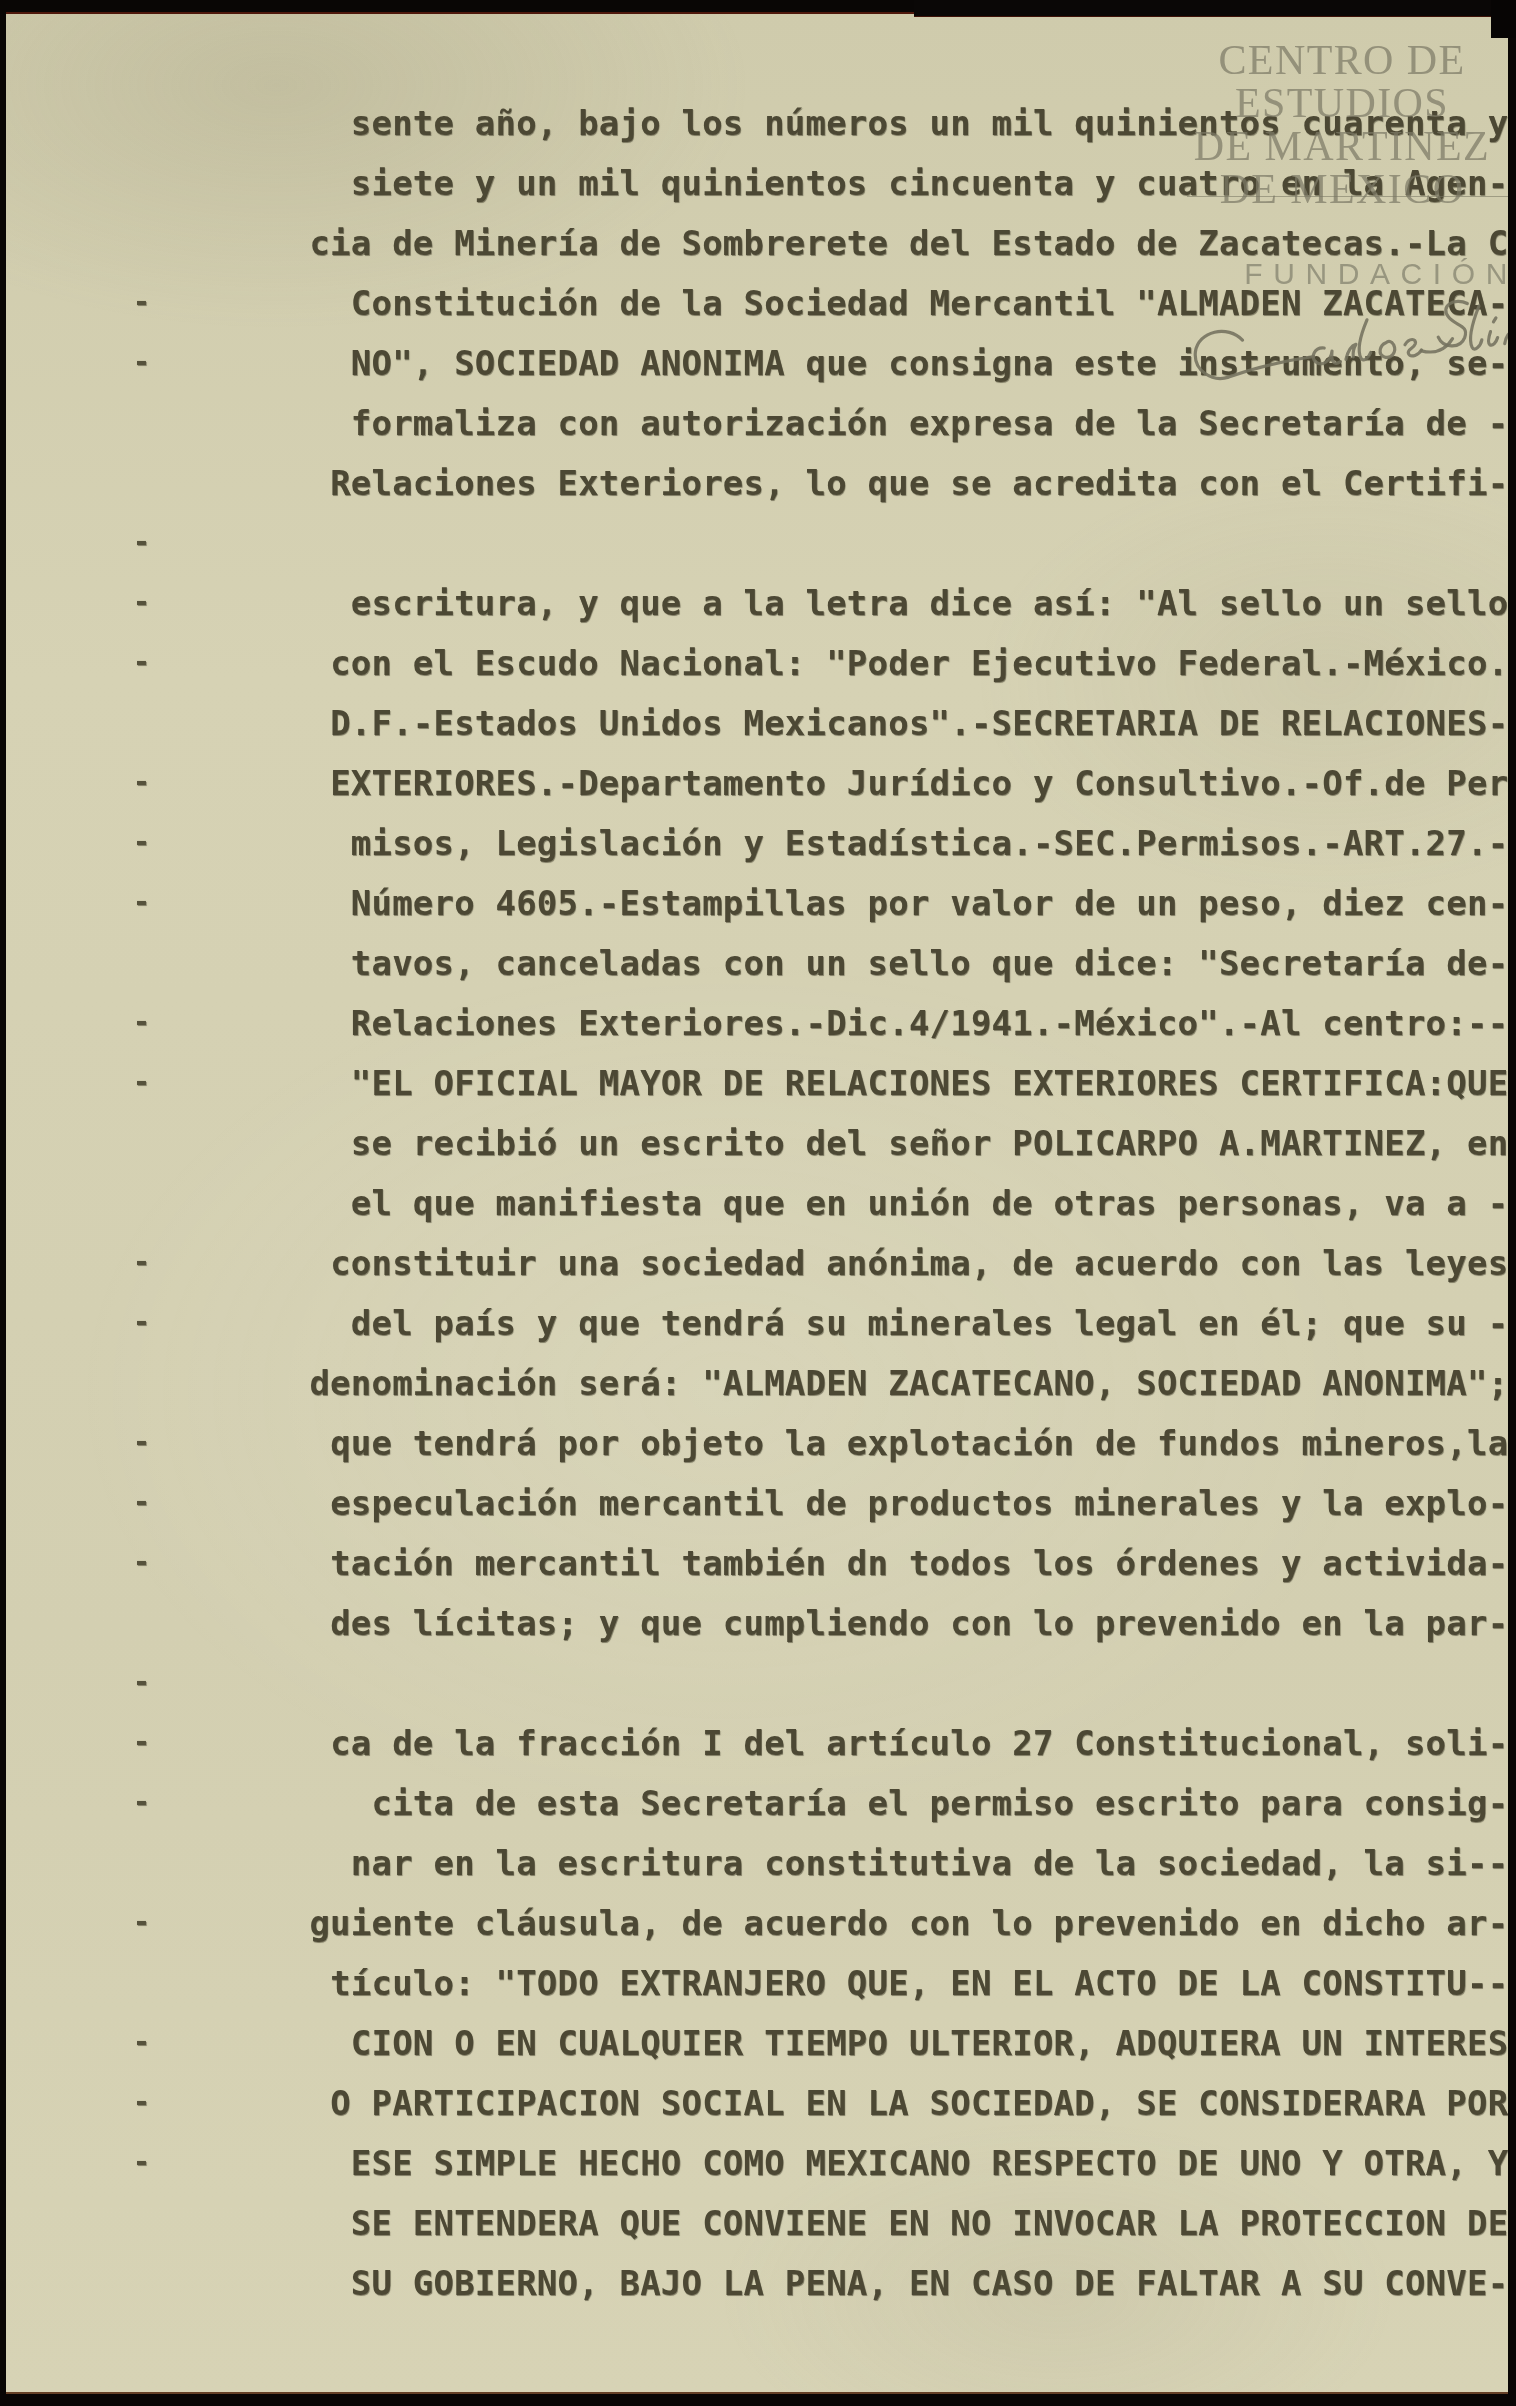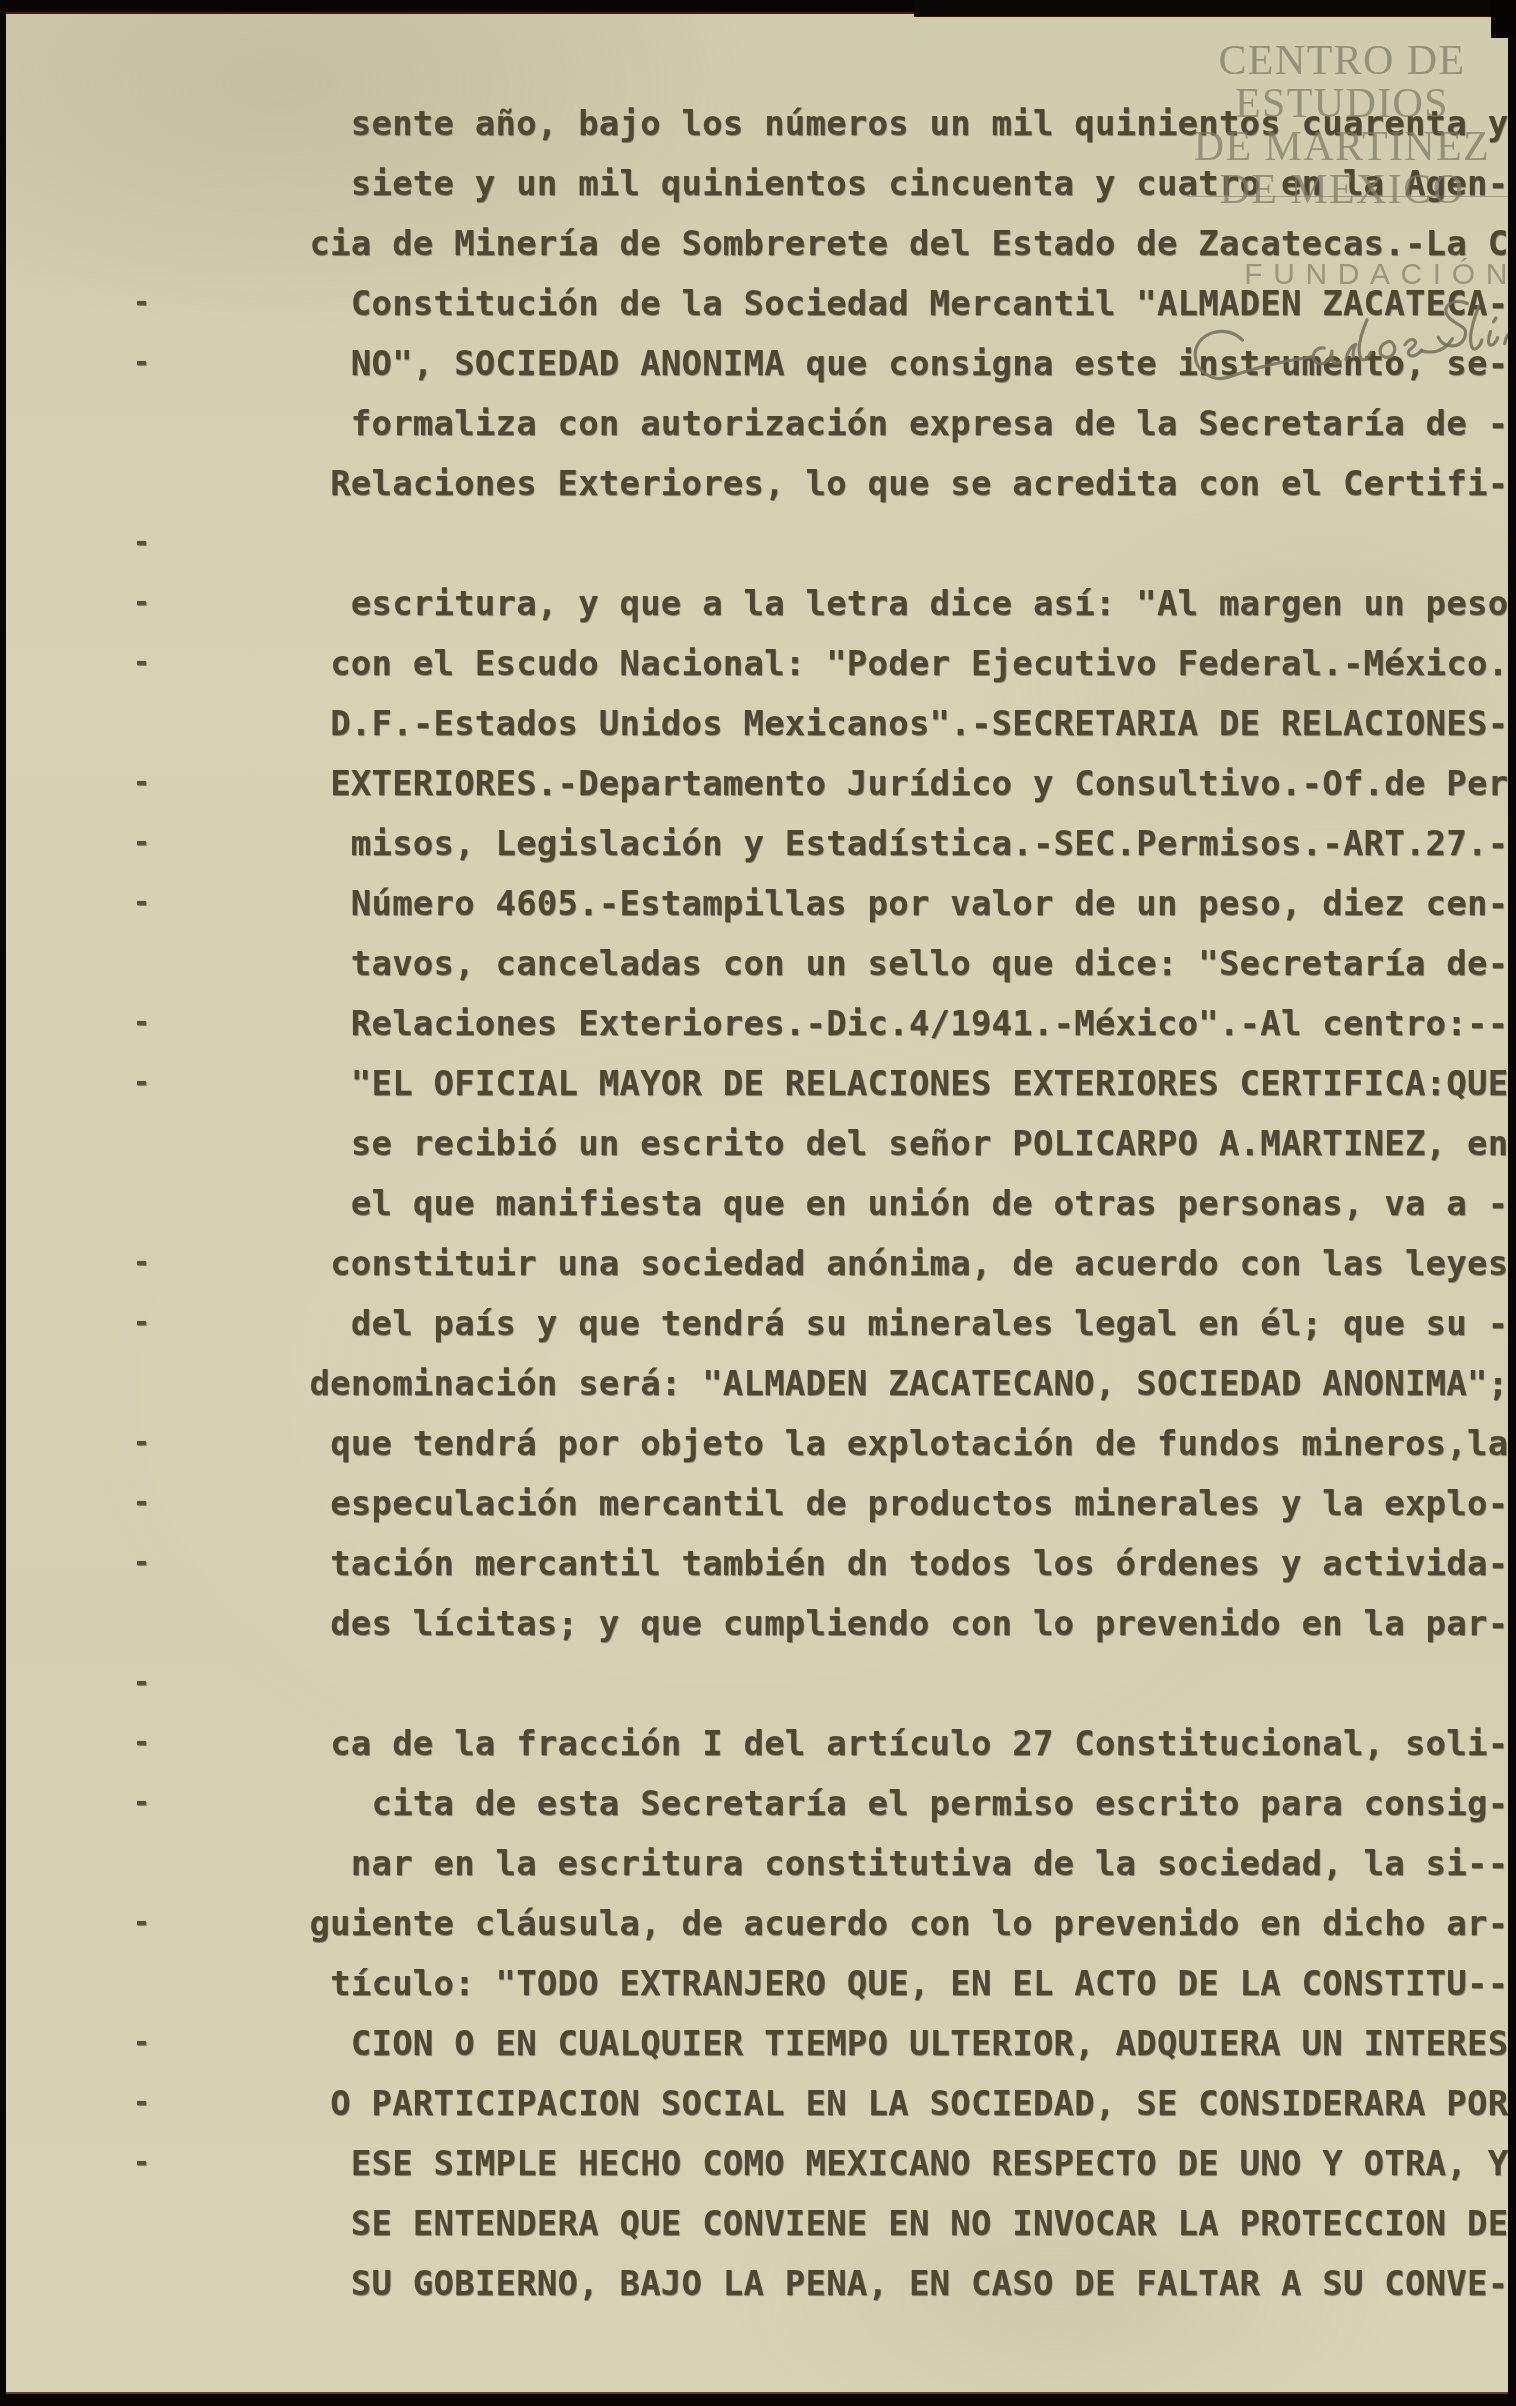--- a/index.html
+++ b/index.html
@@ -95,21 +95,21 @@
 
     <div class="text-block">
         <div class="doc-line"><span class="margin-mark"></span><span>sente año, bajo los números un mil quinientos cuarenta y</span></div>
         <div class="doc-line"><span class="margin-mark"></span><span>siete y un mil quinientos cincuenta y cuatro en la Agen-</span></div>
         <div class="doc-line"><span class="margin-mark"></span><span>cia de Minería de Sombrerete del Estado de Zacatecas.-La C</span></div>
         <div class="doc-line"><span class="margin-mark">-</span><span>Constitución de la Sociedad Mercantil "ALMADEN ZACATECA-</span></div>
         <div class="doc-line"><span class="margin-mark">-</span><span>NO", SOCIEDAD ANONIMA que consigna este instrumento, se-</span></div>
         <div class="doc-line"><span class="margin-mark"></span><span>formaliza con autorización expresa de la Secretaría de -</span></div>
         <div class="doc-line"><span class="margin-mark"></span><span>Relaciones Exteriores, lo que se acredita con el Certifi-</span></div>
         <div class="doc-line"><span class="margin-mark">-</span></div>
-        <div class="doc-line"><span class="margin-mark">-</span><span>escritura, y que a la letra dice así: "Al margen un peso</span></div>
+        <div class="doc-line"><span class="margin-mark">-</span><span>escritura, y que a la letra dice así: "Al sello un sello</span></div>
         <div class="doc-line"><span class="margin-mark">-</span><span>con el Escudo Nacional: "Poder Ejecutivo Federal.-México.</span></div>
         <div class="doc-line"><span class="margin-mark"></span><span>D.F.-Estados Unidos Mexicanos".-SECRETARIA DE RELACIONES-</span></div>
         <div class="doc-line"><span class="margin-mark">-</span><span>EXTERIORES.-Departamento Jurídico y Consultivo.-Of.de Per</span></div>
         <div class="doc-line"><span class="margin-mark">-</span><span>misos, Legislación y Estadística.-SEC.Permisos.-ART.27.-</span></div>
         <div class="doc-line"><span class="margin-mark">-</span><span>Número 4605.-Estampillas por valor de un peso, diez cen-</span></div>
         <div class="doc-line"><span class="margin-mark"></span><span>tavos, canceladas con un sello que dice: "Secretaría de-</span></div>
         <div class="doc-line"><span class="margin-mark">-</span><span>Relaciones Exteriores.-Dic.4/1941.-México".-Al centro:--</span></div>
         <div class="doc-line"><span class="margin-mark">-</span><span>"EL OFICIAL MAYOR DE RELACIONES EXTERIORES CERTIFICA:QUE</span></div>
         <div class="doc-line"><span class="margin-mark"></span><span>se recibió un escrito del señor POLICARPO A.MARTINEZ, en</span></div>
         <div class="doc-line"><span class="margin-mark"></span><span>el que manifiesta que en unión de otras personas, va a -</span></div>

